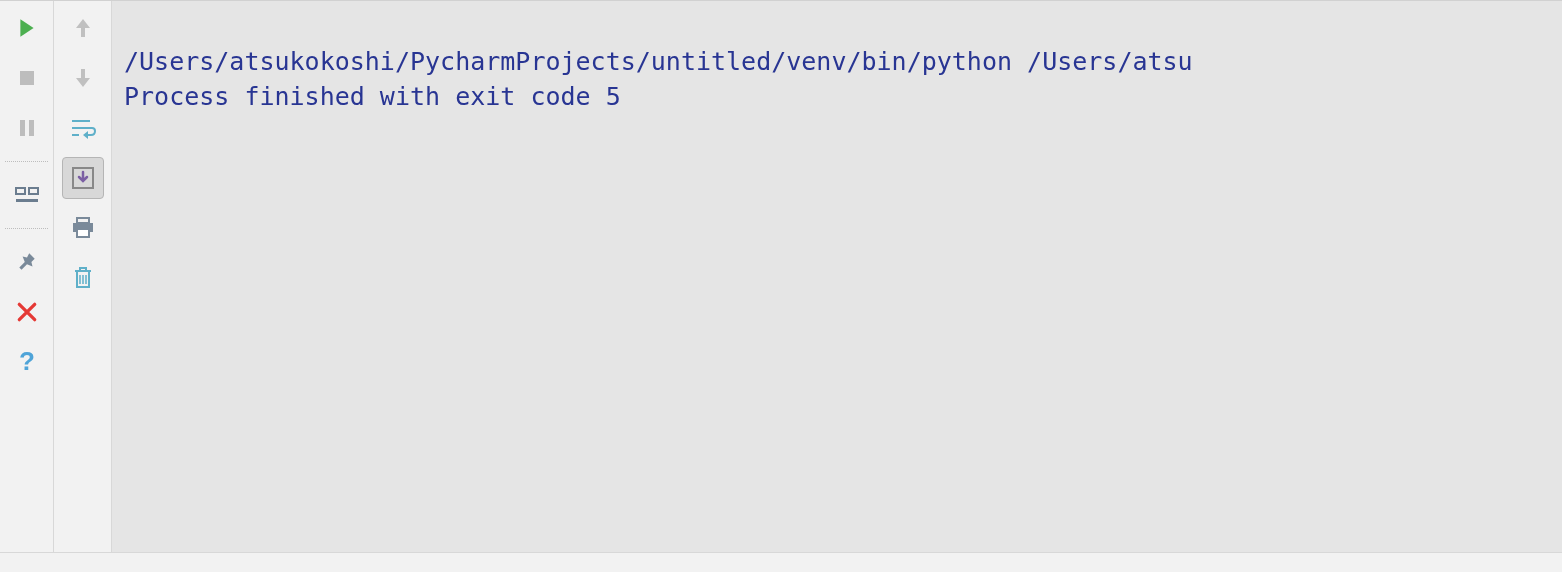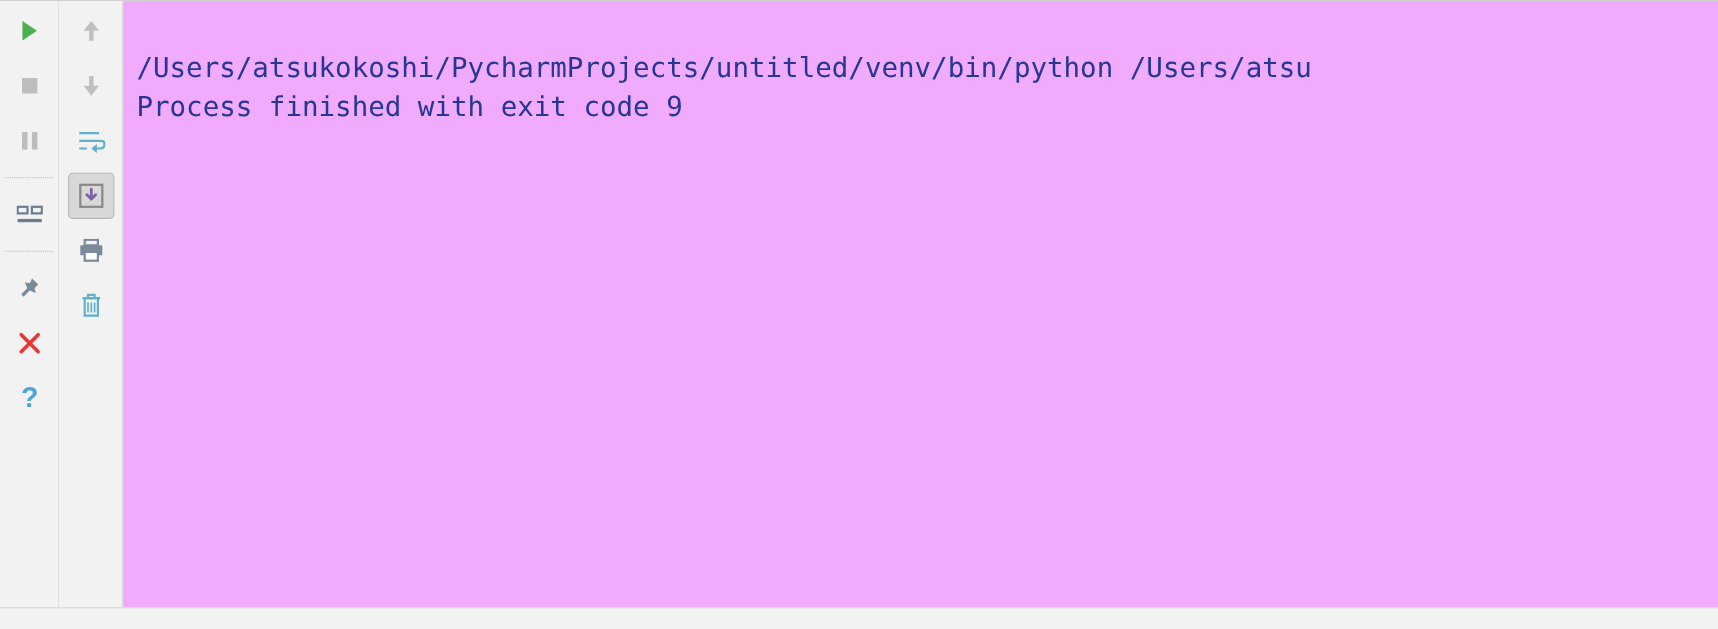--- a/index.html
+++ b/index.html
@@ -42,21 +42,21 @@
       background: #d8d8d8;
       border: 1px solid #b5b5b5;
     }
     .tb-spacer {
       width: 80%;
       border-top: 1px dotted #bdbdbd;
       margin: 4px 0;
     }
     .console-area {
       flex: 1;
-      background: #f0abfc;
+      background: #e5e5e5;
       padding: 8px 4px 8px 12px;
       font-family: "Menlo", "Monaco", "Consolas", monospace;
       font-size: 25px;
       line-height: 1.4;
       color: #283593;
       white-space: pre;
       overflow: hidden;
     }
     .console-line {
       display: block;
@@ -154,16 +154,16 @@
     <svg width="22" height="24" viewBox="0 0 22 24">
       <path d="M3 5 L19 5" stroke="#5fb0c9" stroke-width="2"></path>
       <path d="M8 2 L14 2 L14 5 L8 5 Z" fill="none" stroke="#5fb0c9" stroke-width="2"></path>
       <path d="M5 5 L5 21 L17 21 L17 5" fill="none" stroke="#5fb0c9" stroke-width="2"></path>
       <path d="M8 9 L8 18 M11 9 L11 18 M14 9 L14 18" stroke="#5fb0c9" stroke-width="1.5"></path>
     </svg>
   </div>
 </div>
 
 <div class="console-area">
-<span class="console-line">/Users/atsukokoshi/PycharmProjects/untitled/venv/bin/python /Users/atsu</span><span class="console-line"></span><span class="console-line">Process finished with exit code 9</span>
+<span class="console-line">/Users/atsukokoshi/PycharmProjects/untitled/venv/bin/python /Users/atsu</span><span class="console-line"></span><span class="console-line">Process finished with exit code 5</span>
 </div>
 
 <div class="bottom-strip"></div>
 
 </body></html>

